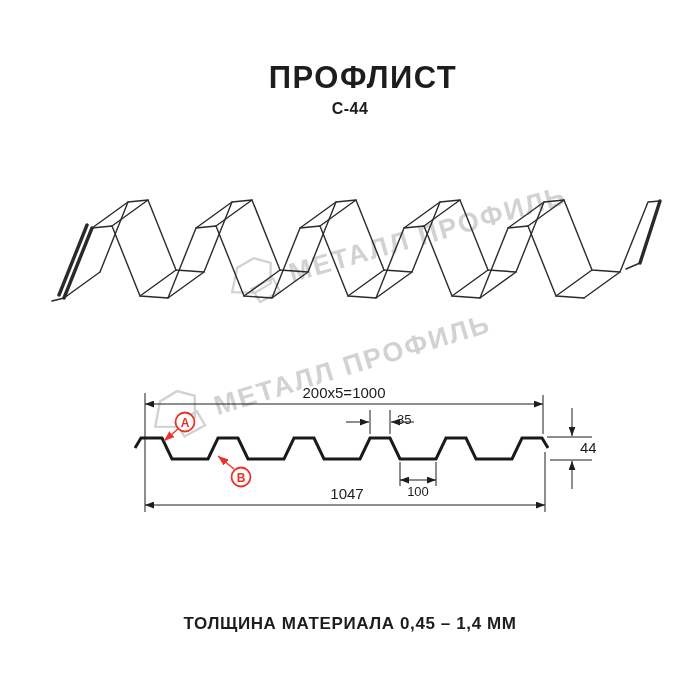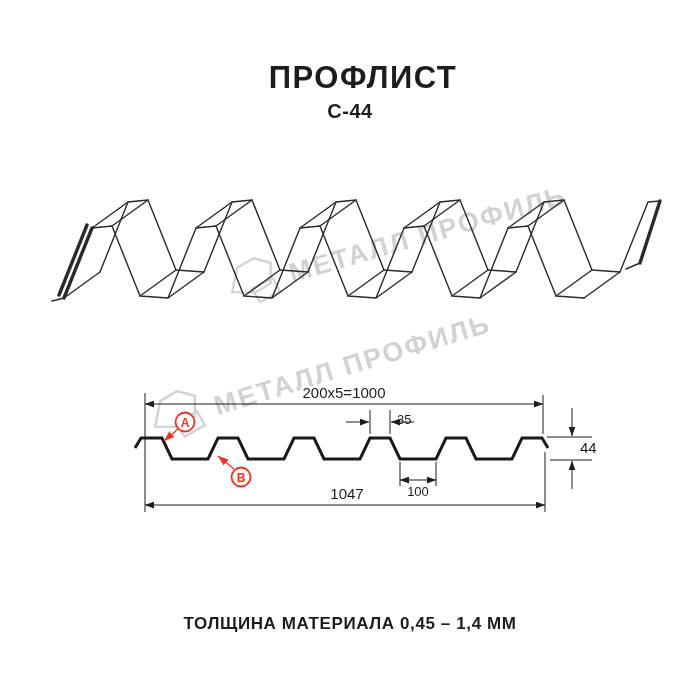--- a/index.html
+++ b/index.html
@@ -3,21 +3,21 @@
 <meta charset="utf-8">
 <style>
   html,body{margin:0;padding:0;}
   body{width:700px;height:700px;position:relative;background:#ffffff;overflow:hidden;
        font-family:"Liberation Sans",sans-serif;color:#1d1d1b;}
   .page{position:absolute;inset:0;width:700px;height:700px;}
 
   .title{position:absolute;top:60px;left:13px;width:700px;text-align:center;
          font-size:31px;font-weight:bold;letter-spacing:1.5px;color:#1d1d1b;}
   .subtitle{position:absolute;top:100px;left:0;width:700px;text-align:center;
-         font-size:20px;font-weight:bold;letter-spacing:0.5px;color:#1d1d1b;}
+         font-size:16px;font-weight:bold;letter-spacing:0.5px;color:#1d1d1b;}
   .footer{position:absolute;top:614px;left:0;width:700px;text-align:center;
          font-size:17px;font-weight:bold;letter-spacing:0.6px;color:#1d1d1b;}
 
   .wm{position:absolute;display:flex;align-items:center;gap:8px;white-space:nowrap;
       transform-origin:left center;color:#d2d2d2;}
   .wm-text{font-size:27px;font-weight:bold;letter-spacing:2px;}
   .wm1{left:226px;top:266px;transform:rotate(-16deg);}
   .wm2{left:148px;top:400px;transform:rotate(-17deg);}
   .wm svg{display:block;}
 

